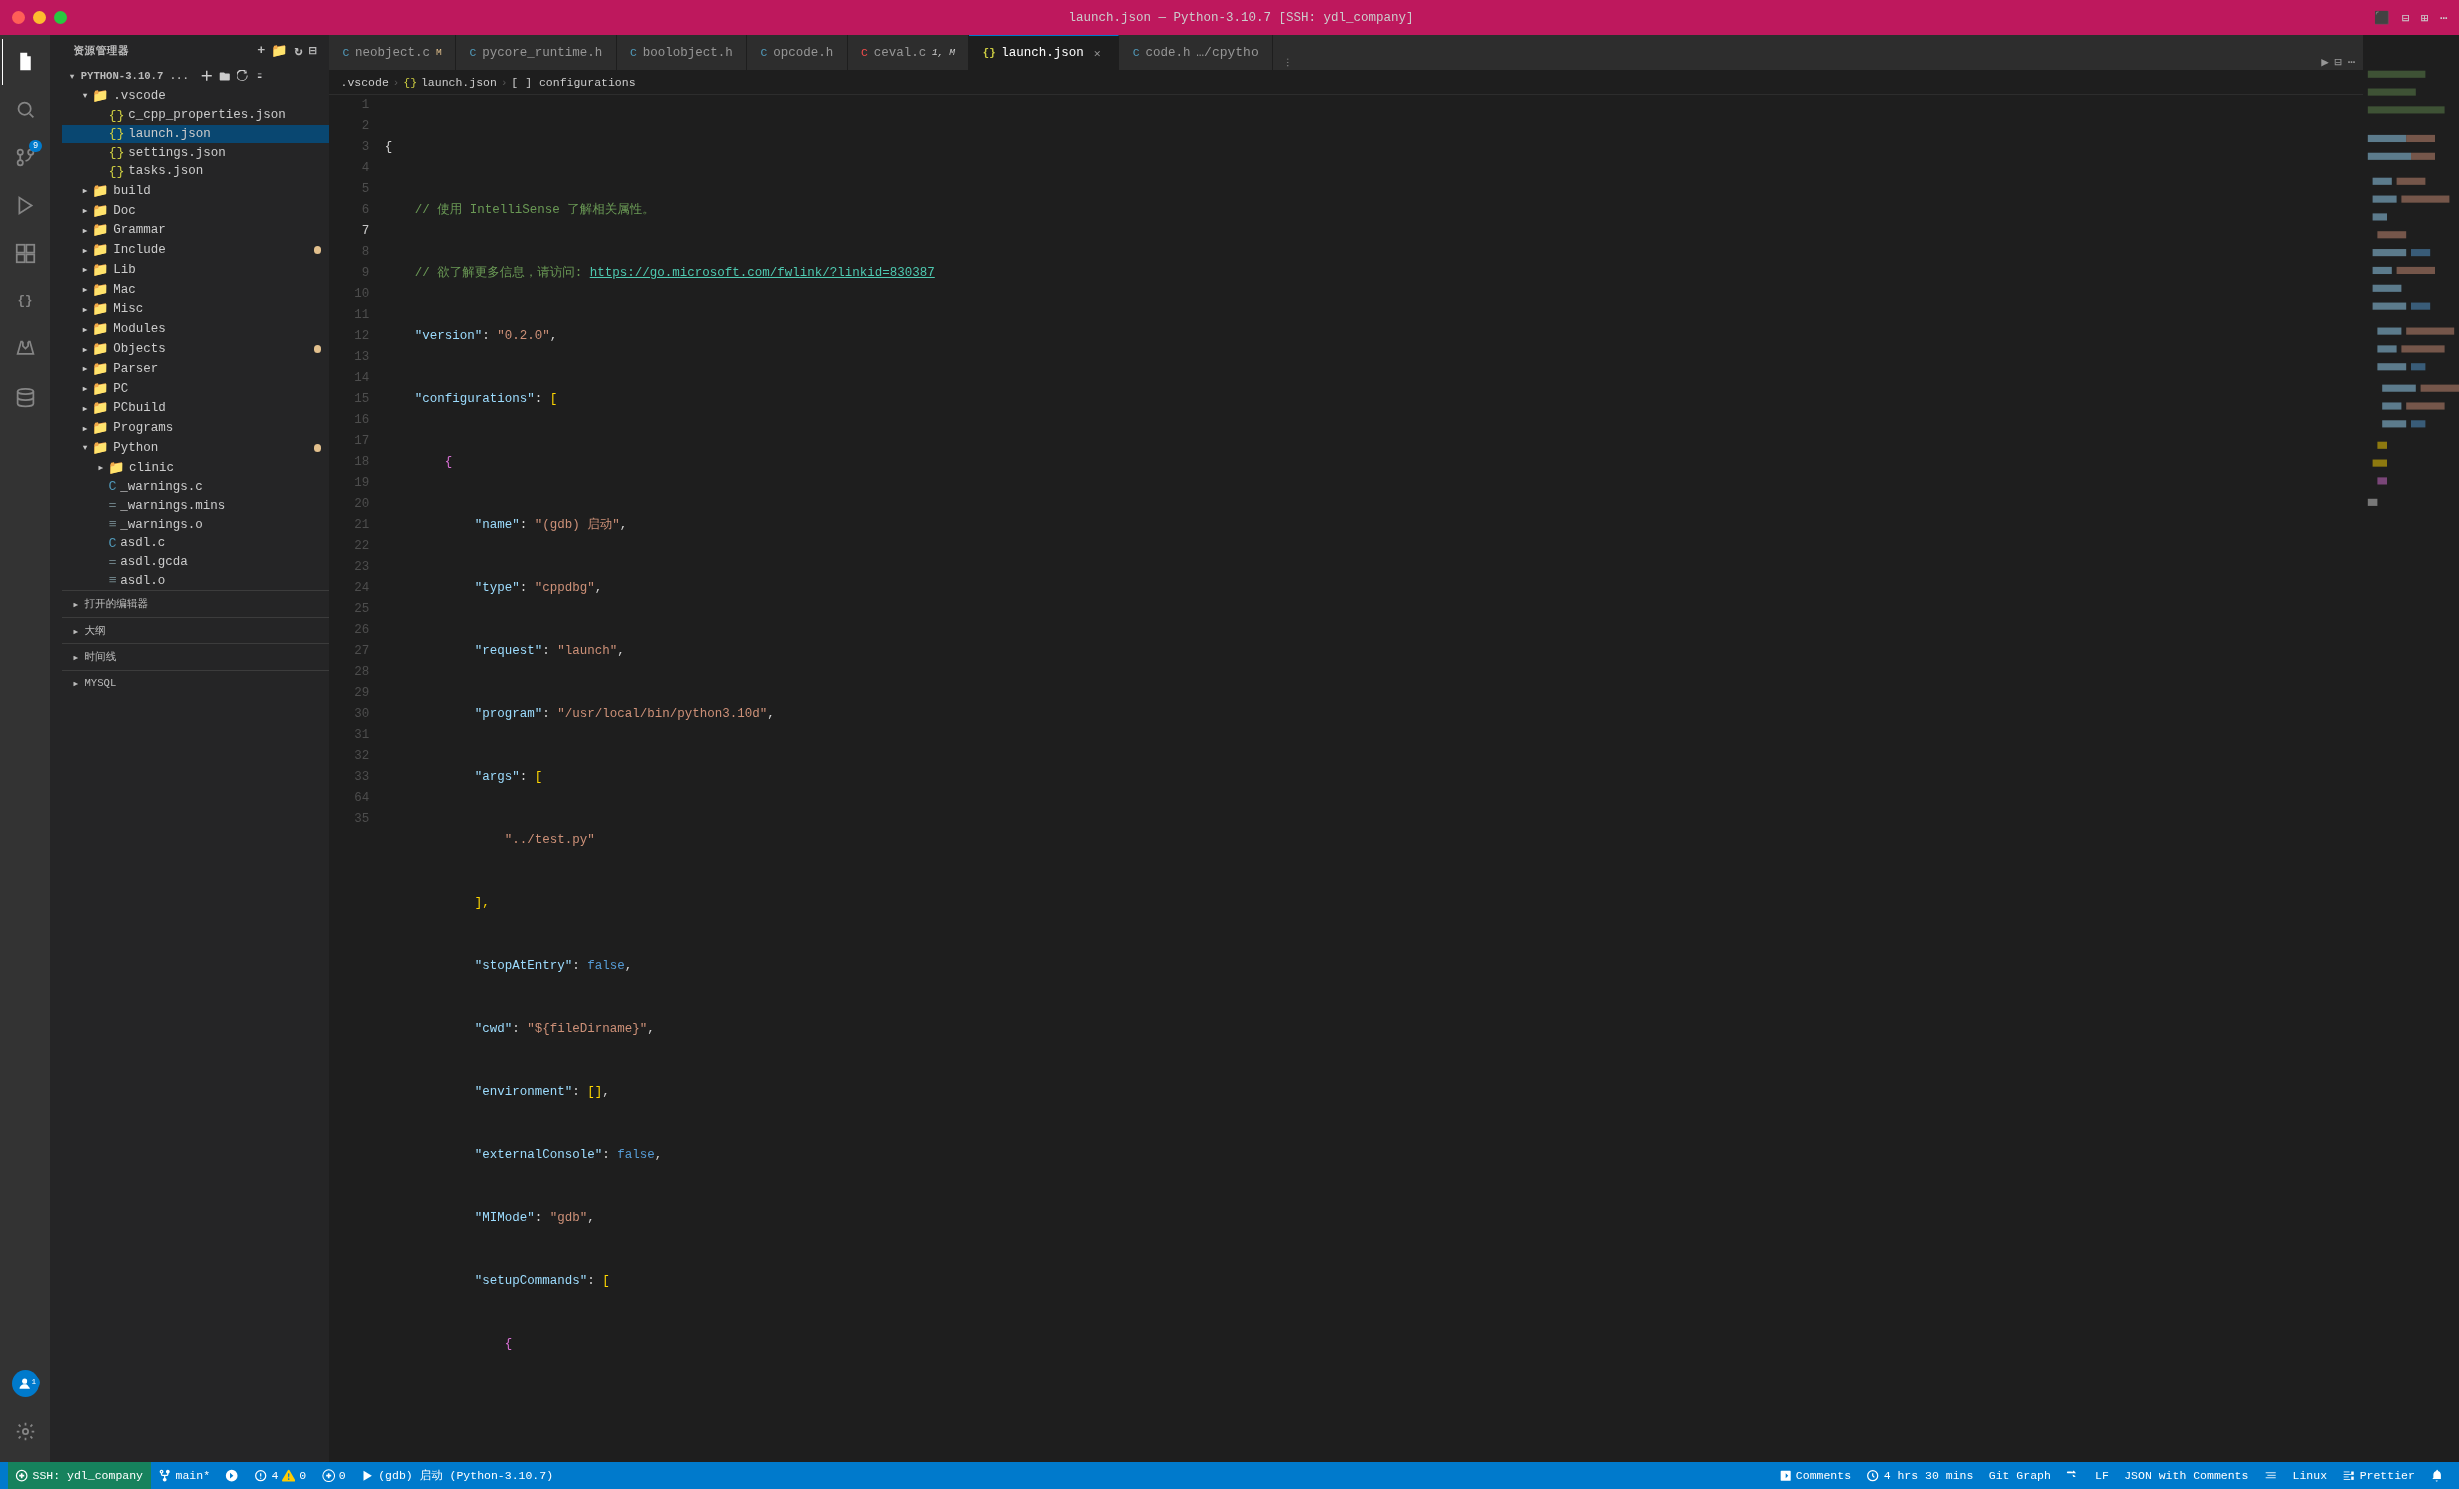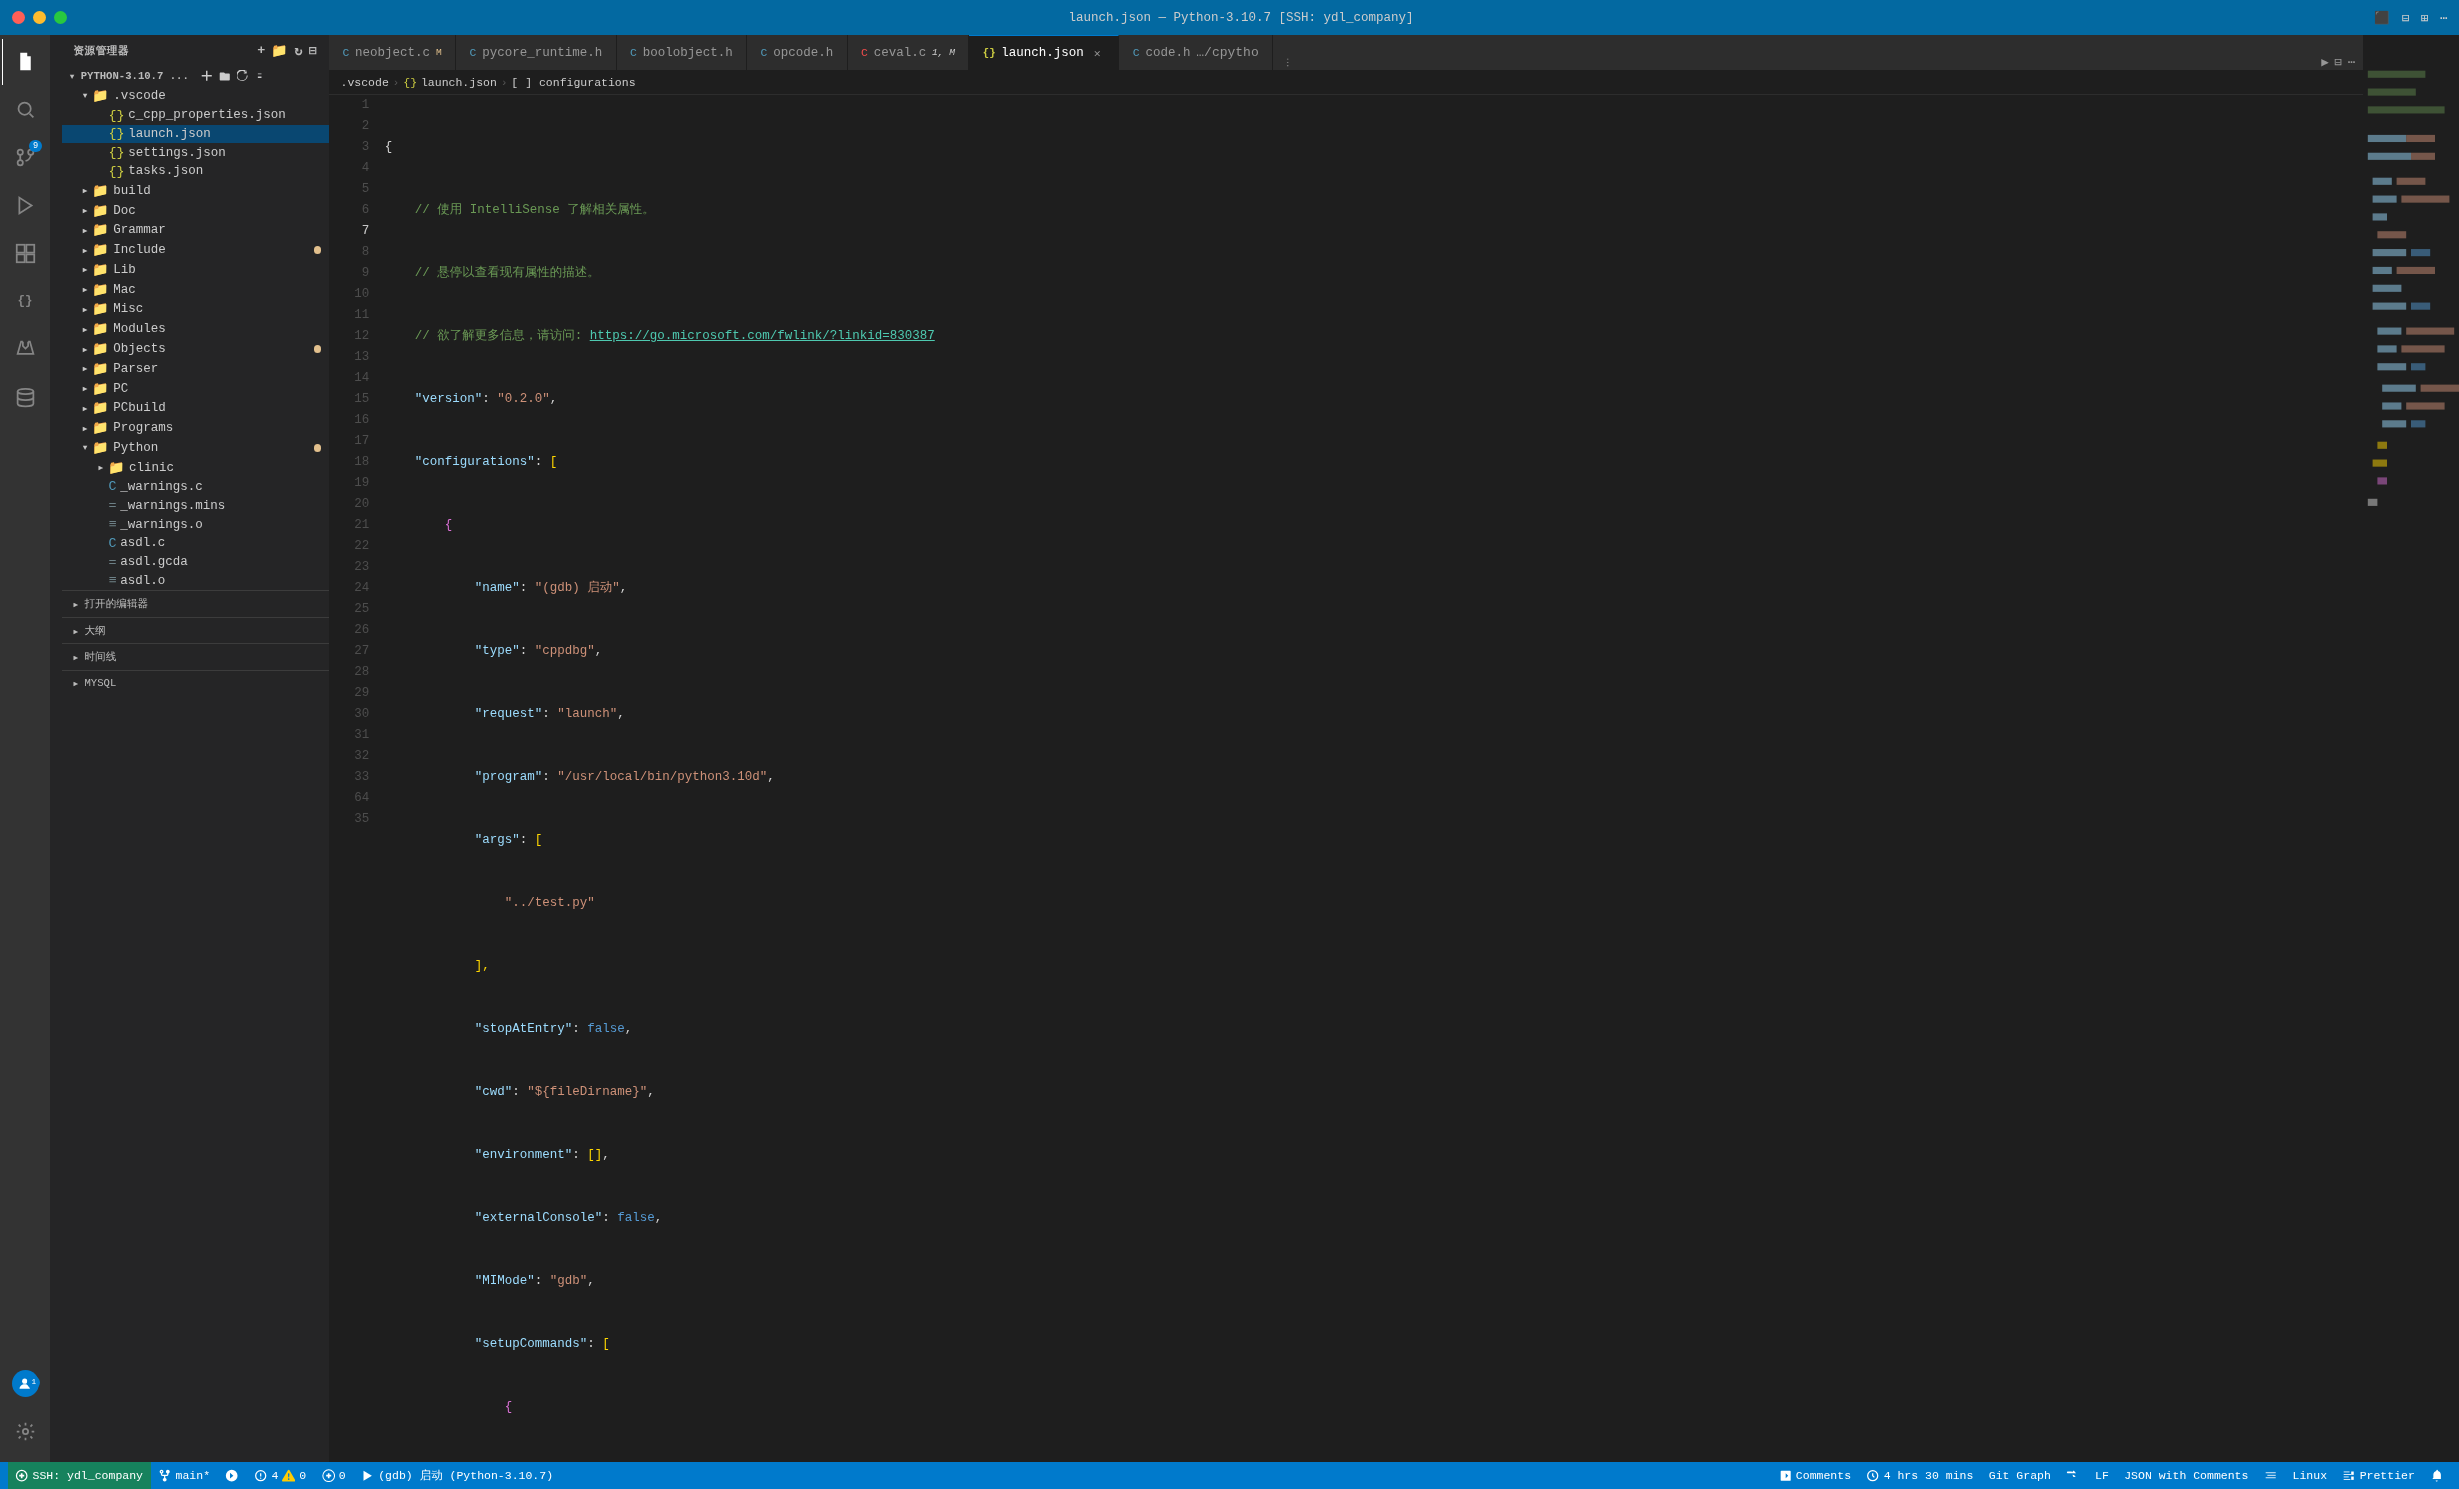--- a/index.html
+++ b/index.html
@@ -11,21 +11,21 @@
       display: flex;
       flex-direction: column;
       height: 100vh;
       overflow: hidden;
       width: 2459px;
       height: 1489px;
     }
 
     
     .titlebar {
-      background: #0369a1;
+      background: #be185d;
       height: 35px;
       display: flex;
       align-items: center;
       justify-content: center;
       position: relative;
       flex-shrink: 0;
       padding-left: 23px;
     }
     .titlebar-buttons {
       position: absolute;
@@ -789,21 +789,20 @@
           <div class="line-number">30</div>
           <div class="line-number">31</div>
           <div class="line-number">32</div>
           <div class="line-number">33</div>
           <div class="line-number">64</div>
           <div class="line-number">35</div>
         </div>
         <div class="code-lines">
           <div class="code-line"><span class="t-punct">{</span></div>
           <div class="code-line"><span class="t-comment">    // 使用 IntelliSense 了解相关属性。</span></div>
-          <div class="code-line"><span class="t-comment">    // 悬停以查看现有属性的描述。</span></div>
           <div class="code-line"><span class="t-comment">    // 欲了解更多信息，请访问: <span class="t-link">https://go.microsoft.com/fwlink/?linkid=830387</span></span></div>
           <div class="code-line"><span class="t-key">    "version"</span><span class="t-punct">: </span><span class="t-str">"0.2.0"</span><span class="t-punct">,</span></div>
           <div class="code-line"><span class="t-key">    "configurations"</span><span class="t-punct">: </span><span class="t-bracket">[</span></div>
           <div class="code-line"><span class="t-bracket2">        {</span></div>
           <div class="code-line"><span class="t-key">            "name"</span><span class="t-punct">: </span><span class="t-str">"(gdb) 启动"</span><span class="t-punct">,</span></div>
           <div class="code-line"><span class="t-key">            "type"</span><span class="t-punct">: </span><span class="t-str">"cppdbg"</span><span class="t-punct">,</span></div>
           <div class="code-line"><span class="t-key">            "request"</span><span class="t-punct">: </span><span class="t-str">"launch"</span><span class="t-punct">,</span></div>
           <div class="code-line"><span class="t-key">            "program"</span><span class="t-punct">: </span><span class="t-str">"/usr/local/bin/python3.10d"</span><span class="t-punct">,</span></div>
           <div class="code-line"><span class="t-key">            "args"</span><span class="t-punct">: </span><span class="t-bracket">[</span></div>
           <div class="code-line"><span class="t-str">                "../test.py"</span></div>

